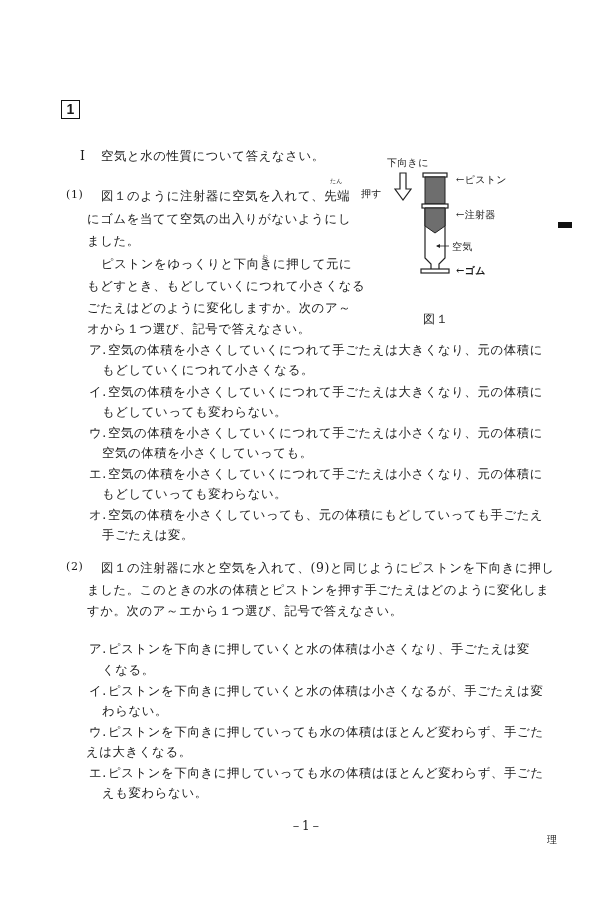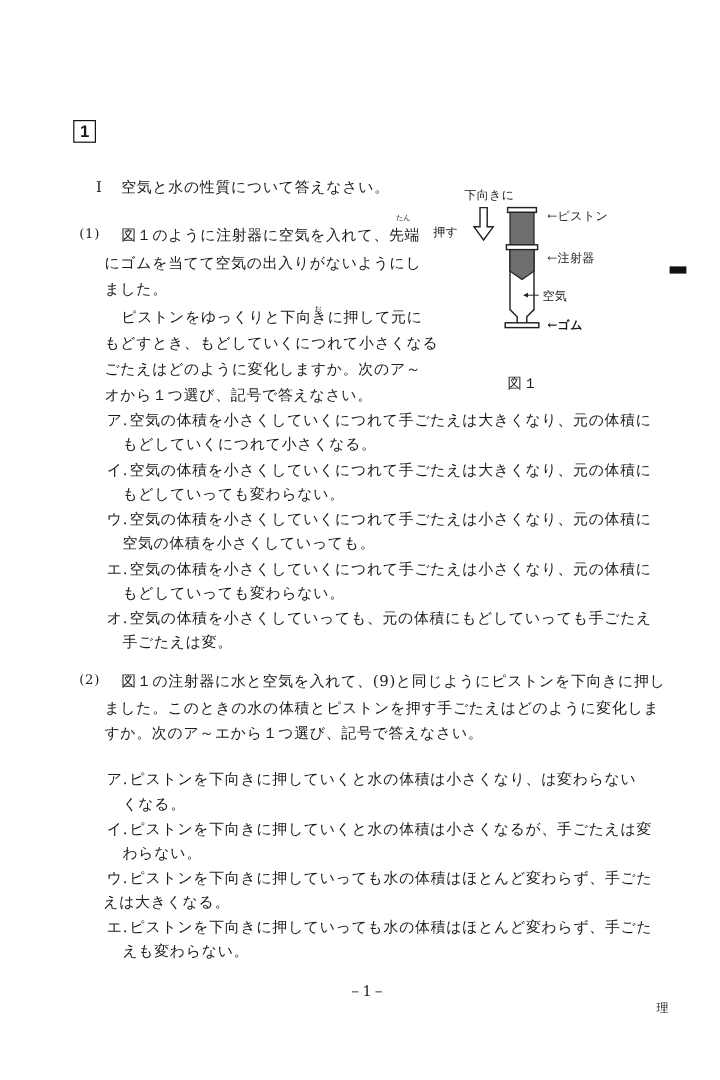--- a/index.html
+++ b/index.html
@@ -97,21 +97,21 @@
 <div class="abs side-tab"></div>
 
 <div>
   <div class="line" style="left:66px;top:560px;font-size:11px;">(2)</div>
   <div class="line" style="left:101px;top:560px;">図１の注射器に水と空気を入れて、(9)と同じようにピストンを下向きに押し</div>
   <div class="line" style="left:87px;top:582px;text-align:right;">ました。このときの水の体積とピストンを押す手ごたえはどのように変化しま</div>
   <div class="line" style="left:87px;top:603px;">すか。次のア～エから１つ選び、記号で答えなさい。</div>
 
   <div>
     <div class="line" style="left:89px;top:641px;">ア.</div>
-    <div class="line" style="left:108px;top:641px;">ピストンを下向きに押していくと水の体積は小さくなり、は変わらない</div>
+    <div class="line" style="left:108px;top:641px;">ピストンを下向きに押していくと水の体積は小さくなり、手ごたえは変</div>
     <div class="line" style="left:102px;top:662px;">くなる。</div>
   </div>
   <div>
     <div class="line" style="left:89px;top:683px;">イ.</div>
     <div class="line" style="left:108px;top:683px;">ピストンを下向きに押していくと水の体積は小さくなるが、手ごたえは変</div>
     <div class="line" style="left:102px;top:703px;text-align:center;">わらない。</div>
   </div>
   <div>
     <div class="line" style="left:89px;top:724px;">ウ.</div>
     <div class="line" style="left:108px;top:724px;">ピストンを下向きに押していっても水の体積はほとんど変わらず、手ごた</div>

